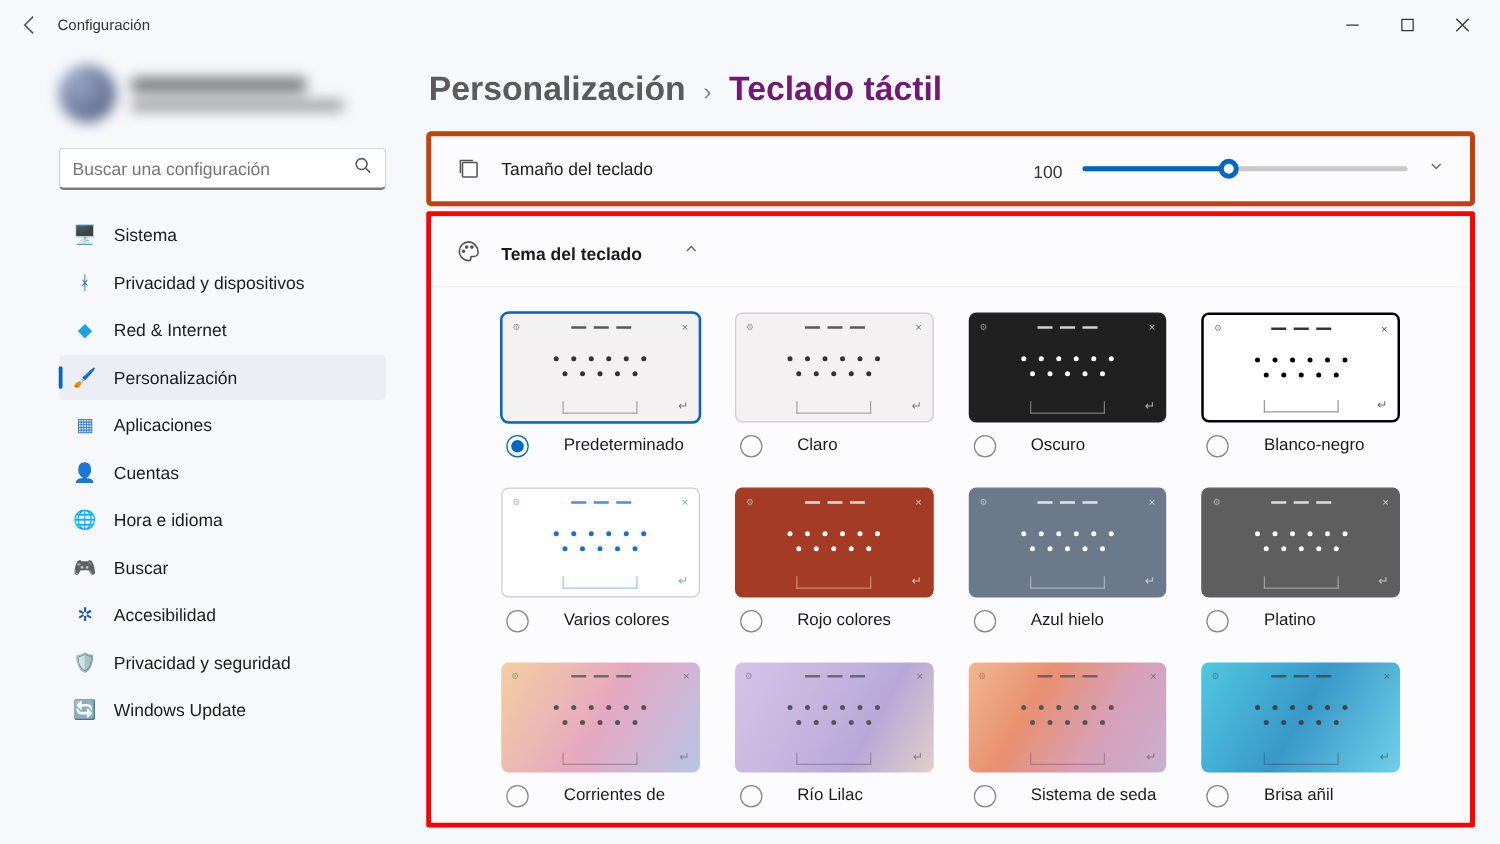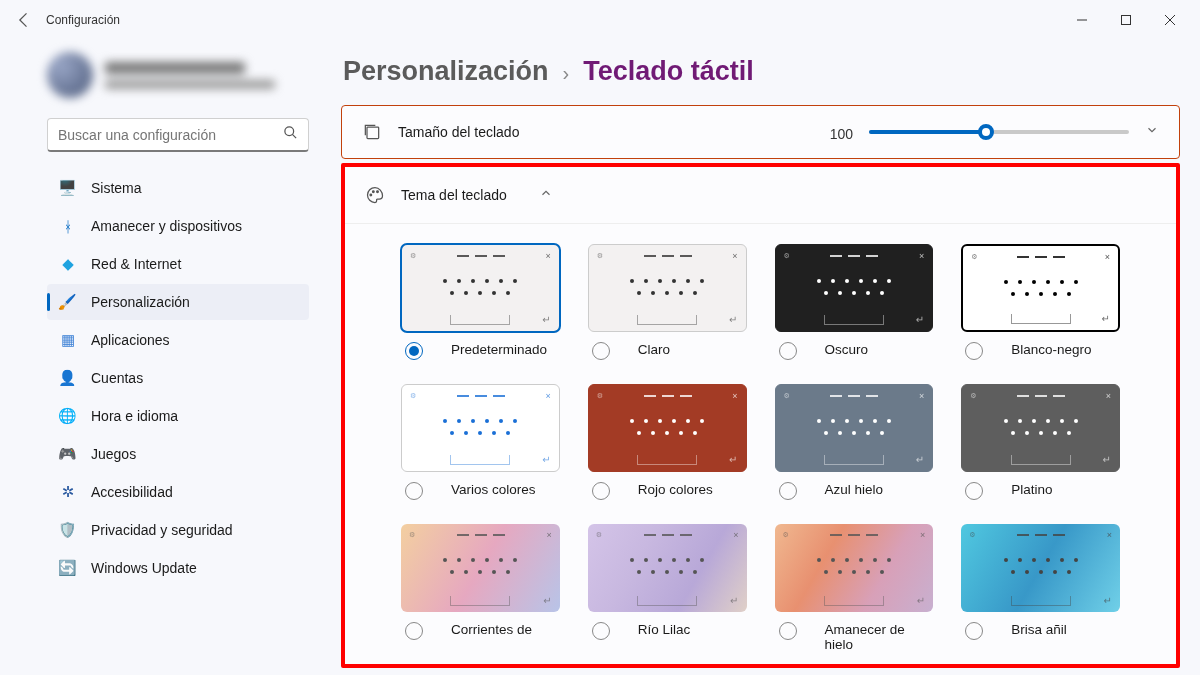--- a/index.html
+++ b/index.html
@@ -27,34 +27,34 @@
 .nav-item.active { background: #eceef6; }
 .nav-item.active::before { content:""; position:absolute; left:0; top:9px; bottom:9px; width:3px; background:#0067c0; border-radius:2px;}
 .nav-item .nicon { width: 18px; height: 18px; display: flex; align-items: center; justify-content: center; font-size: 15px; }
 
 .main { flex: 1; padding: 10px 20px 0 18px; overflow: hidden; }
 .breadcrumb { display: flex; align-items: baseline; gap: 14px; font-size: 27px; margin: 6px 0 18px 2px; }
 .breadcrumb .sep { color: #888; font-size: 20px; font-weight: 300; }
 .breadcrumb .parent { color: #5b5b5b; font-weight: 600; }
 .breadcrumb .current { color: #701a75; font-weight: 600; }
 
-.card { background: #fcfcfe; border: 1px solid #c2410c; border-radius: 4px; margin-bottom: 4px; }
+.card { background: #fcfcfe; border: 4px solid #c2410c; border-radius: 4px; margin-bottom: 4px; }
 .card-row { display: flex; align-items: center; padding: 16px 20px; gap: 16px; }
 .card-row .label { font-size: 14px; flex-shrink: 0; }
 .card-row .grow { flex: 1; }
 .slider-wrap { display: flex; align-items: flex-end; gap: 16px; }
 .slider-val { font-size: 14px; color: #333; }
 .slider { position: relative; width: 260px; height: 20px; }
 .track { position: absolute; top: 8px; left: 0; right: 0; height: 4px; background: #c9c9c9; border-radius: 2px; }
 .fill { position: absolute; top: 8px; left: 0; width: 45%; height: 4px; background: #0067c0; border-radius: 2px; }
 .thumb { position: absolute; top: 2px; left: calc(45% - 8px); width: 16px; height: 16px; background: #fff; border: 4px solid #0067c0; border-radius: 50%; }
 .chev { color: #666; cursor: pointer; }
 
 .highlight { border: 4px solid #ff0000; border-radius: 2px; padding: 0; }
-.section-head { display: flex; align-items: center; padding: 18px 20px; gap: 16px; border-bottom: 1px solid #eee; }
+.section-head { display: flex; align-items: flex-end; padding: 18px 20px; gap: 16px; border-bottom: 1px solid #eee; font-weight: bold; }
 .section-head .label { font-size: 14px; }
 .theme-grid { display: grid; grid-template-columns: repeat(4, 1fr); gap: 24px 28px; padding: 20px 56px 12px 56px; }
 .theme { display: flex; flex-direction: column; gap: 10px; cursor: pointer; }
 .preview { height: 88px; border-radius: 6px; border: 1px solid #ccc; position: relative; overflow: hidden; background: #f3f1f1; }
 .preview.selected { outline: 2px solid #0067c0; outline-offset: -1px; }
 .pv-top { position: absolute; top: 6px; left: 8px; right: 8px; display: flex; justify-content: space-between; align-items: center; }
 .pv-top .gear { font-size: 7px; opacity: 0.5; }
 .pv-top .dashes { display: flex; gap: 6px; }
 .pv-top .dashes span { width: 12px; height: 2px; background: currentColor; opacity: 0.8; }
 .pv-top .x { font-size: 9px; opacity: 0.7; }
@@ -128,21 +128,21 @@
           </svg>
       </span>
     </div>
     <nav class="nav" id="nav">
         <div class="nav-item">
           <span class="nicon" style="color:#555">🖥️</span>
           <span>Sistema</span>
         </div>
         <div class="nav-item">
           <span class="nicon" style="color:#0067c0">ᚼ</span>
-          <span>Amanecer y dispositivos</span>
+          <span>Privacidad y dispositivos</span>
         </div>
         <div class="nav-item">
           <span class="nicon" style="color:#1fa3e0">◆</span>
           <span>Red &amp; Internet</span>
         </div>
         <div class="nav-item active">
           <span class="nicon" style="color:#555">🖌️</span>
           <span>Personalización</span>
         </div>
         <div class="nav-item">
@@ -152,21 +152,21 @@
         <div class="nav-item">
           <span class="nicon" style="color:#e09a3a">👤</span>
           <span>Cuentas</span>
         </div>
         <div class="nav-item">
           <span class="nicon" style="color:#3aa0d5">🌐</span>
           <span>Hora e idioma</span>
         </div>
         <div class="nav-item">
           <span class="nicon" style="color:#777">🎮</span>
-          <span>Juegos</span>
+          <span>Buscar</span>
         </div>
         <div class="nav-item">
           <span class="nicon" style="color:#2a5aa0">✲</span>
           <span>Accesibilidad</span>
         </div>
         <div class="nav-item">
           <span class="nicon" style="color:#888">🛡️</span>
           <span>Privacidad y seguridad</span>
         </div>
         <div class="nav-item">
@@ -611,21 +611,21 @@
                     <span></span>
                     <span></span>
                     <span></span>
                   </div>
                 </div>
                 <div class="pv-space"></div>
                 <div class="pv-enter">↵</div>
               </div>
               <div class="radio-row">
                 <span class="radio"></span>
-                <span class="radio-label">Amanecer de hielo</span>
+                <span class="radio-label">Sistema de seda</span>
               </div>
             </div>
             <div class="theme">
               <div class="preview grad4">
                 <div class="pv-top">
                   <span class="gear">⚙</span>
                   <span class="dashes">
                     <span></span>
                     <span></span>
                     <span></span>

